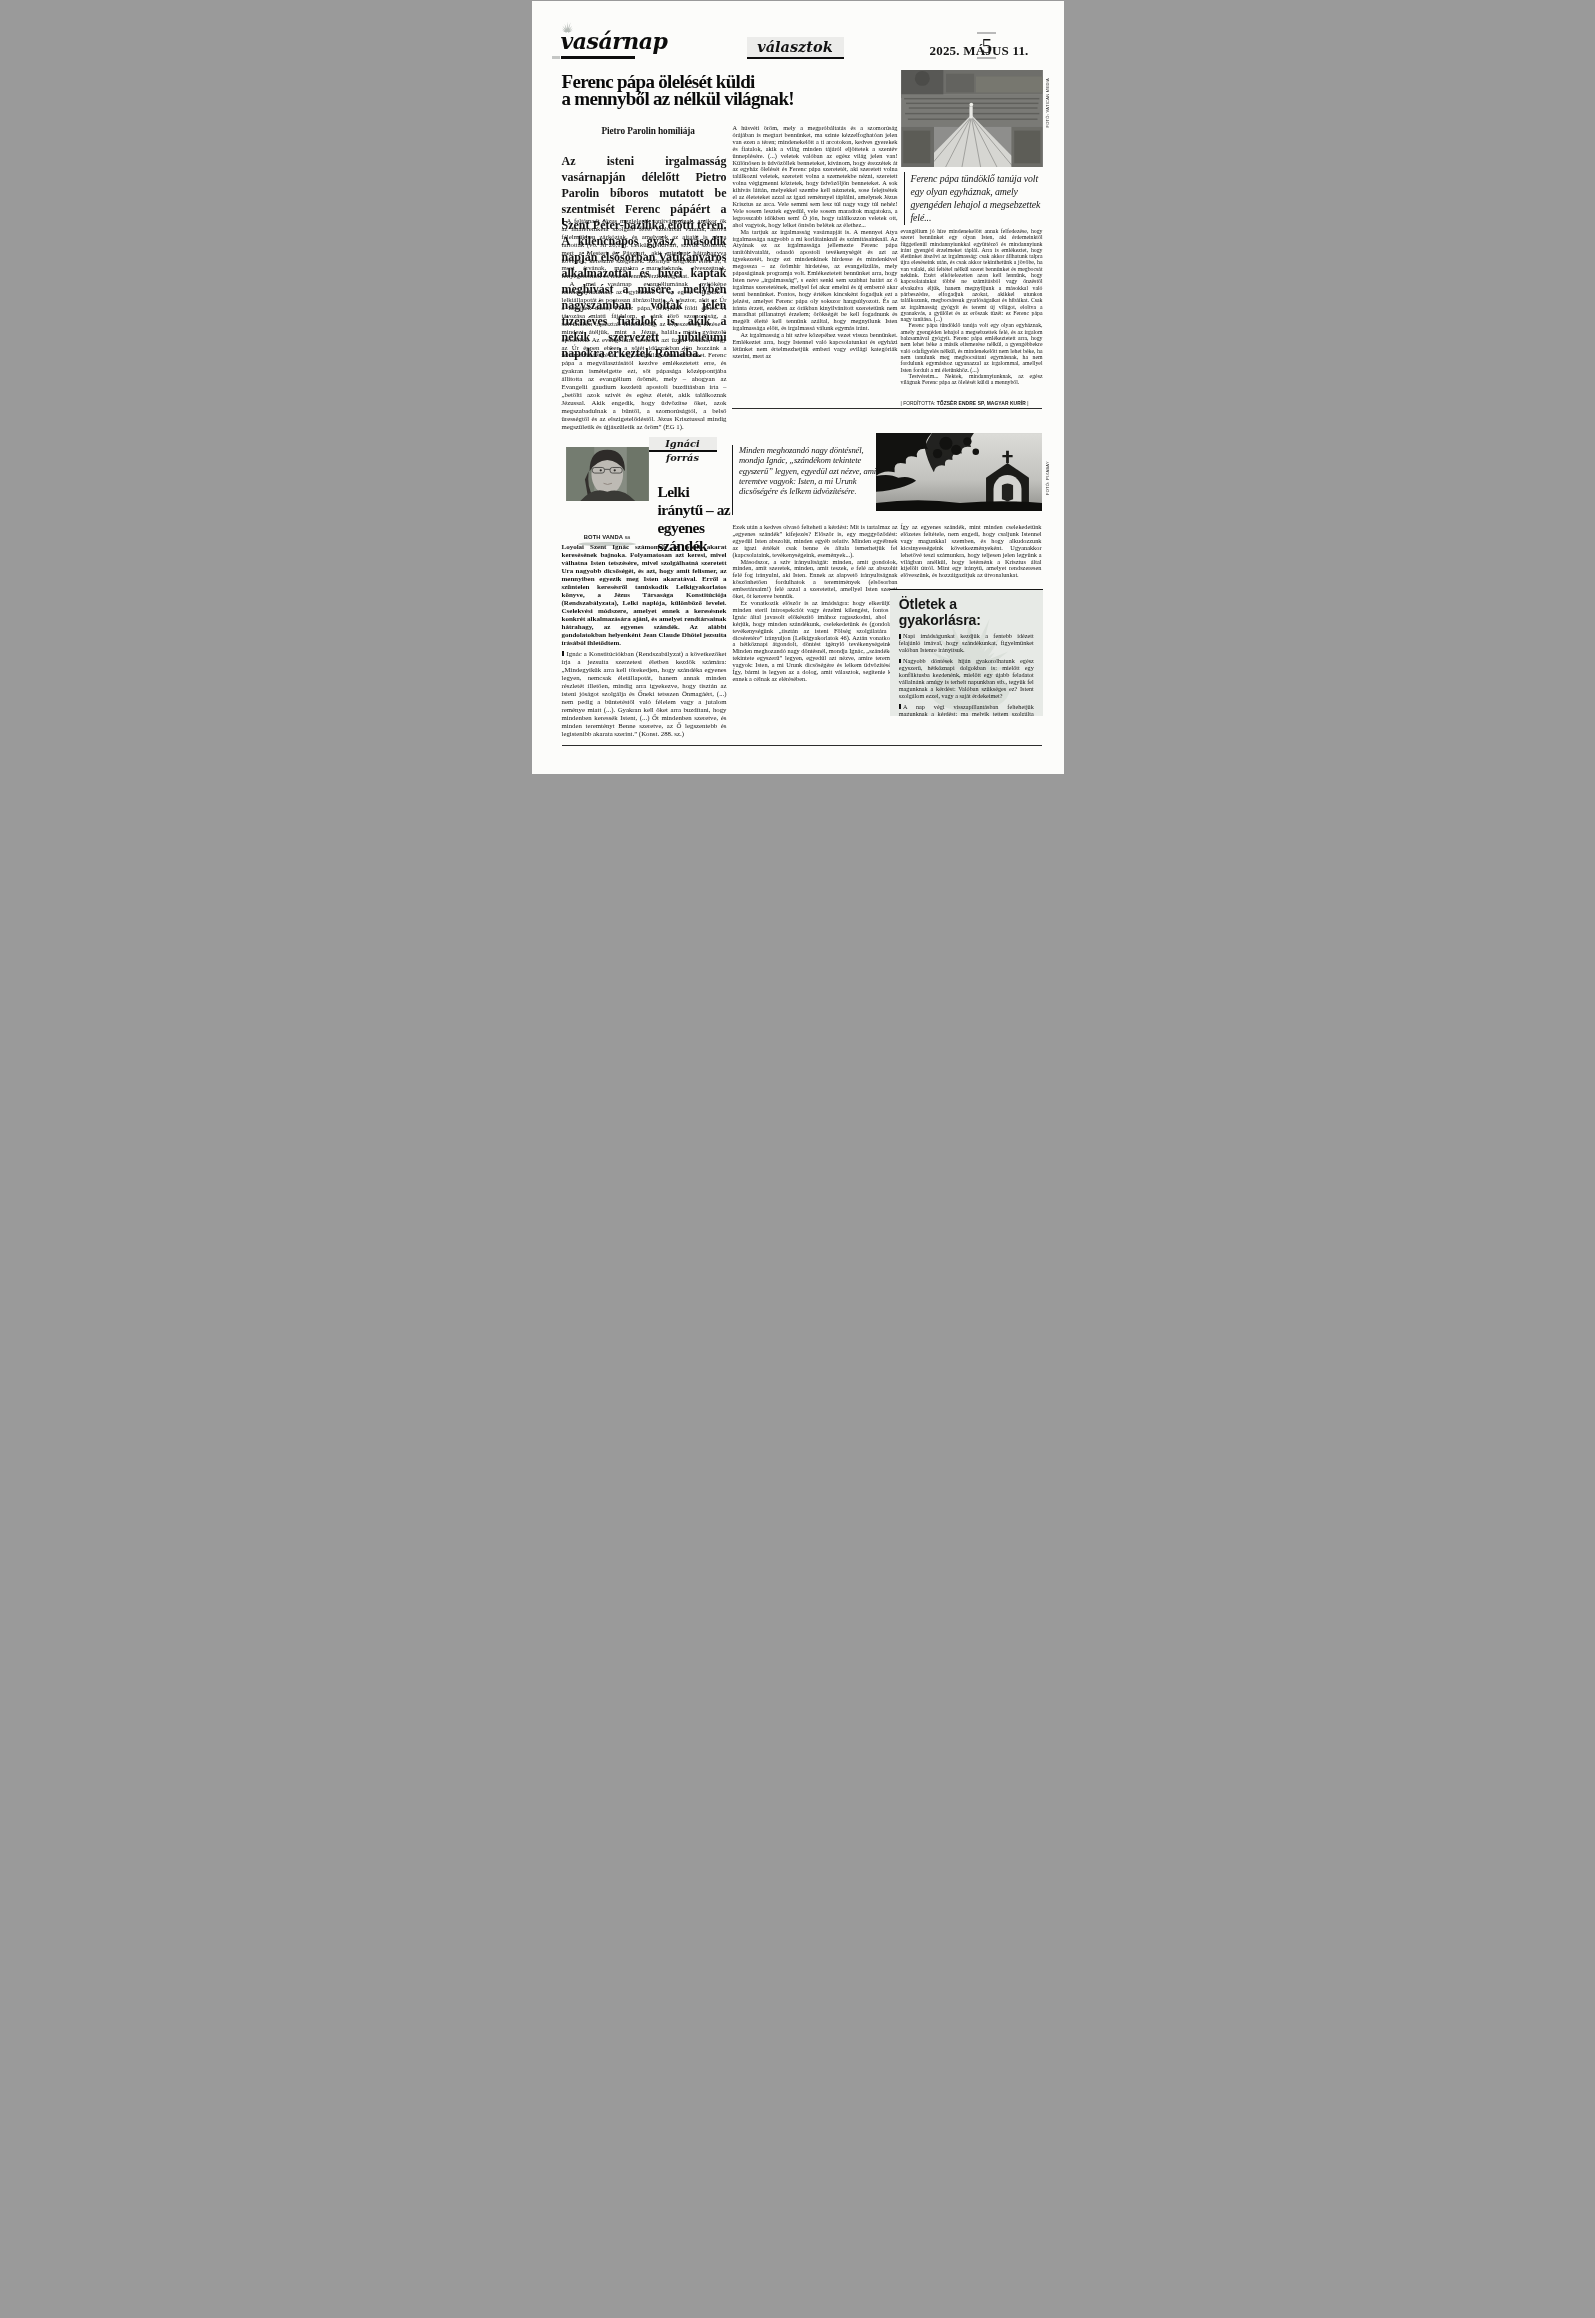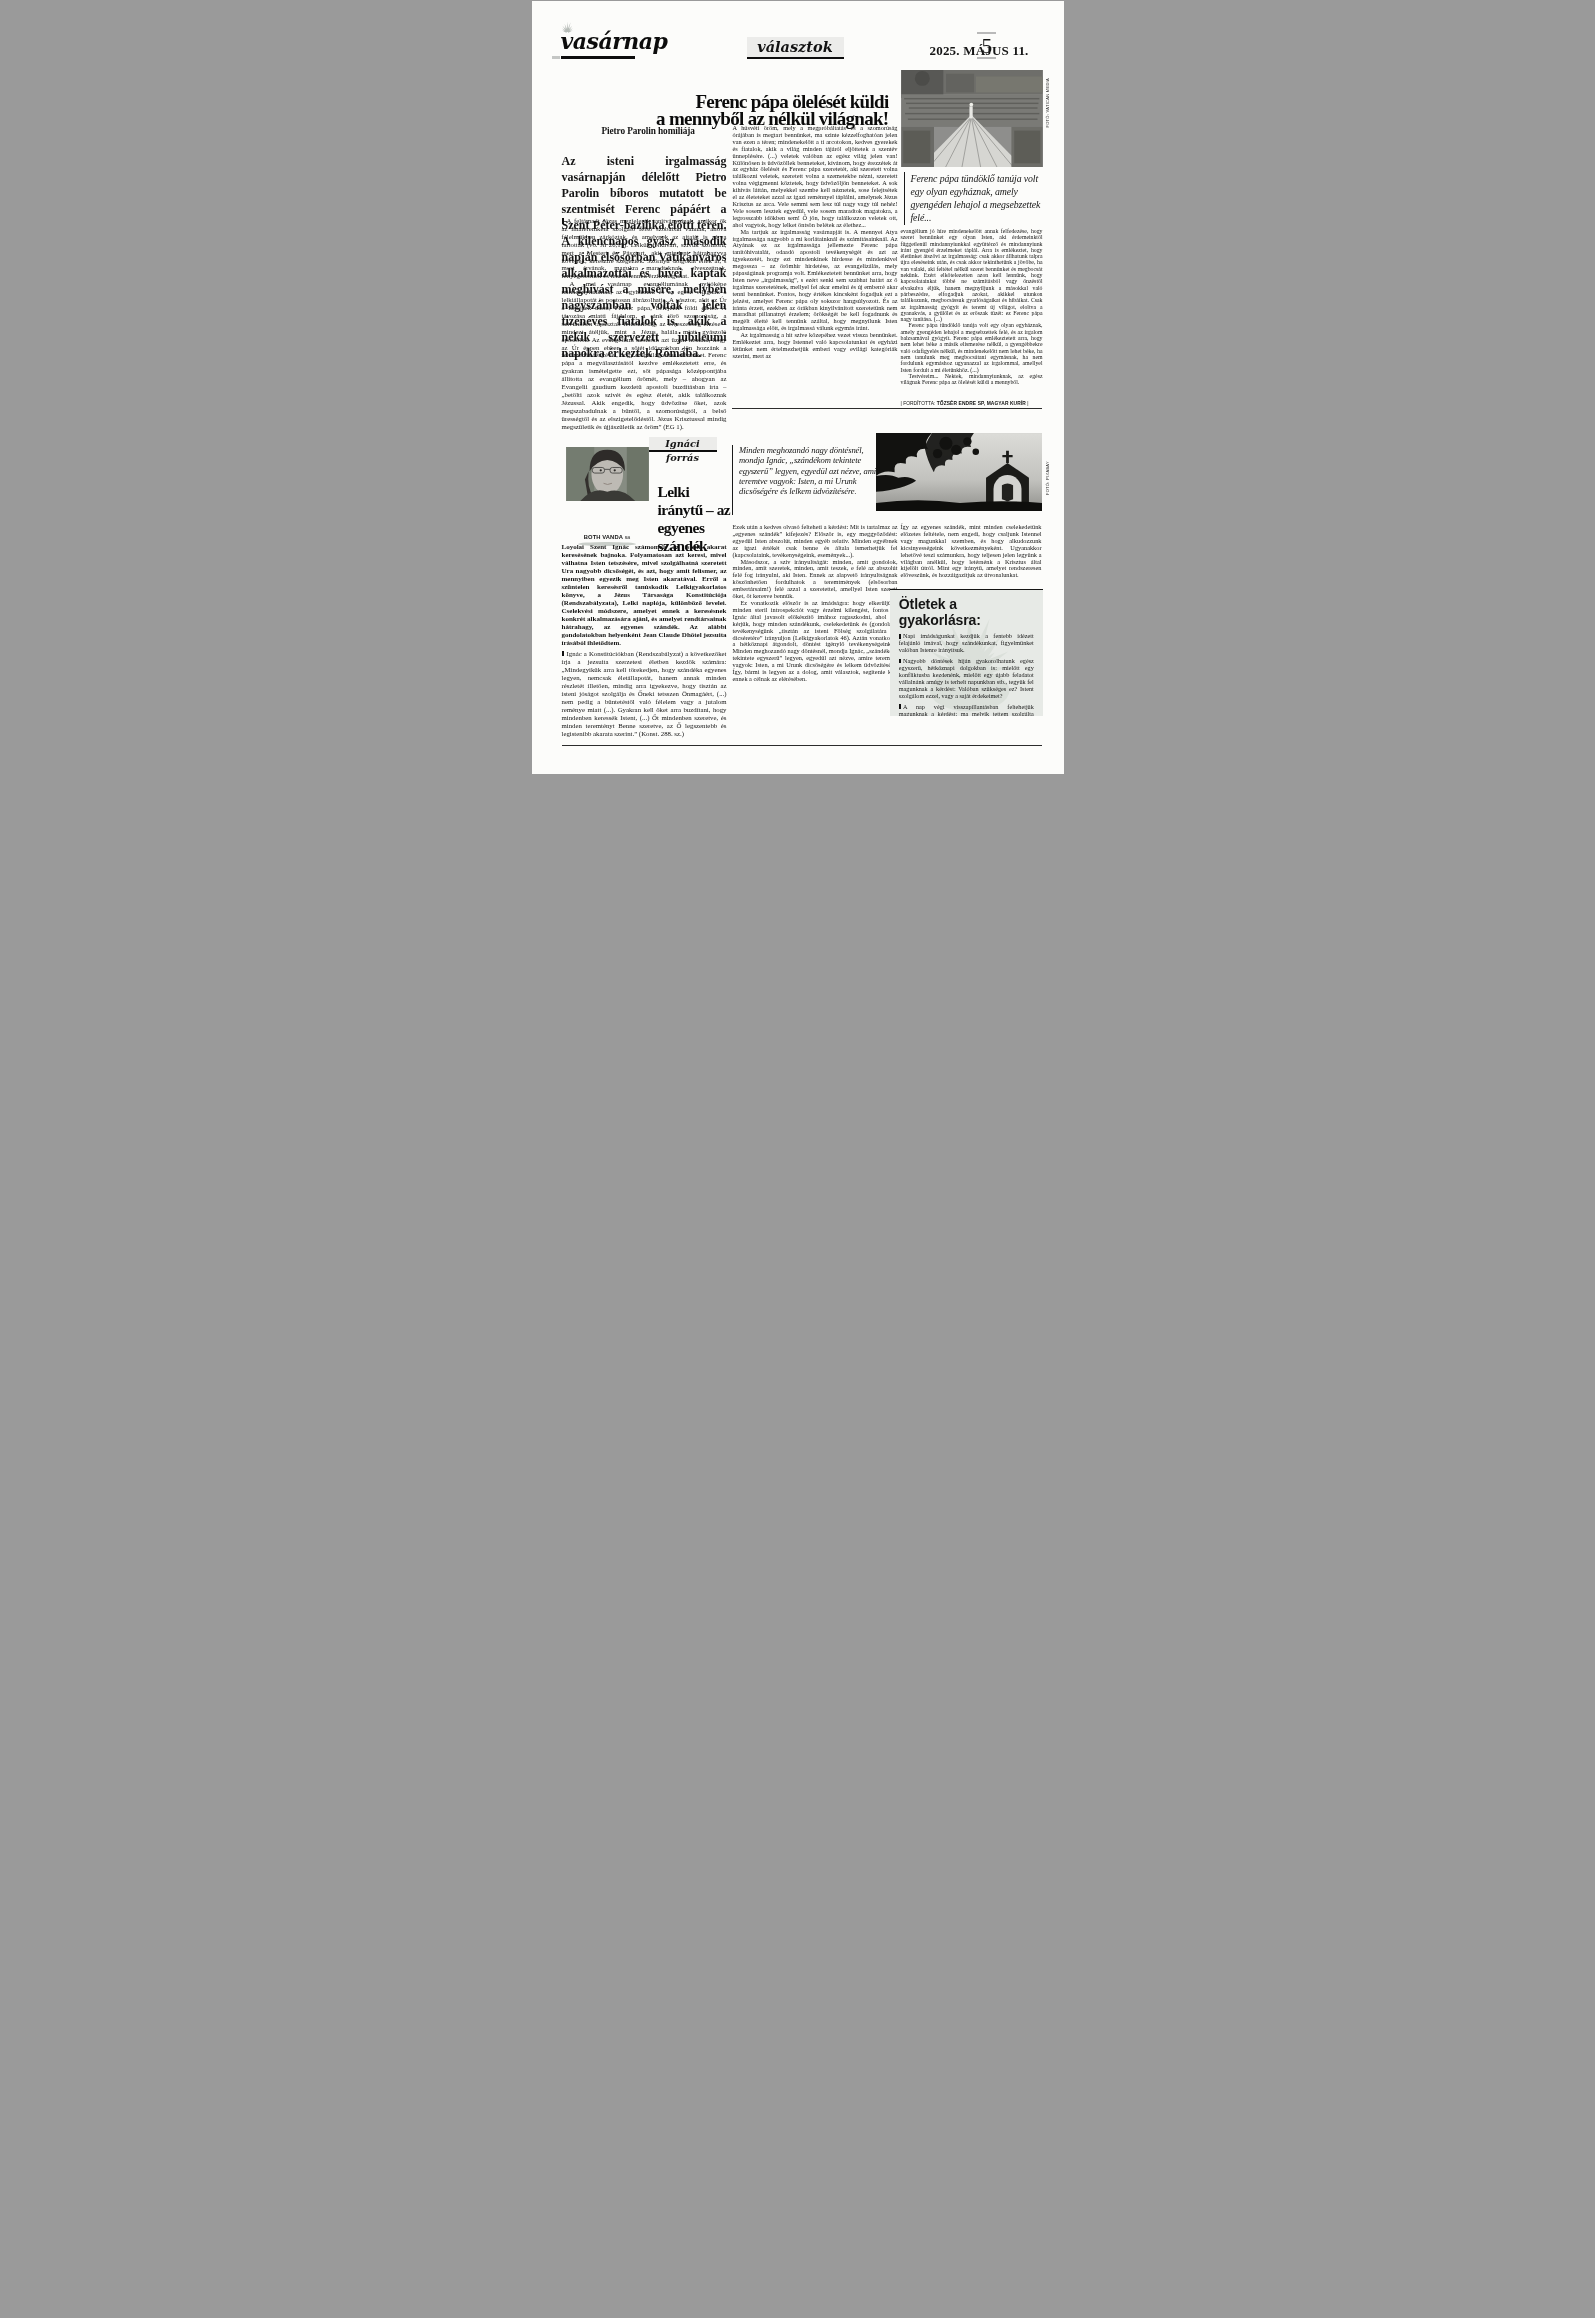--- a/index.html
+++ b/index.html
@@ -90,21 +90,21 @@
   <div class="abs section-box" style="left:215px;top:36px;width:97px;height:19.6px;">
     <div class="section-text">választok</div>
   </div>
   <div class="abs section-bar" style="left:215px;top:56px;width:97px;"></div>
 
   <div class="abs date-text" style="left:398px;top:42px;">2025. MÁJUS 11.</div>
   <div class="abs pn-bar" style="left:445px;top:31px;"></div>
   <div class="abs pagenum" style="left:450px;top:35px;">5</div>
   <div class="abs pn-bar" style="left:445px;top:56px;"></div>
 
-  <div class="abs headline1" style="left:30px;top:92px;width:327px;text-align:right;">
+  <div class="abs headline1" style="left:30px;top:72px;width:327px;">
     <div>Ferenc pápa ölelését küldi</div>
     <div>a mennyből az nélkül világnak!</div>
   </div>
 
   <div class="abs subhead" style="left:30px;top:125px;padding-left:40px;">Pietro Parolin homíliája</div>
 
   <div class="abs col lead1" style="left:30px;top:152px;">
     <p class="para">Az isteni irgalmasság vasárnapján délelőtt Pietro Parolin bíboros mutatott be szentmisét Ferenc pápáért a Szent Péter-bazilika előtti téren. A kilencnapos gyász második napján elsősorban Vatikánváros alkalmazottai és hívei kaptak meghívást a misére, melyben nagyszámban voltak jelen tizenéves fiatalok is, akik a nekik szervezett jubileumi napokra érkeztek Rómába.</p>
   </div>
 

